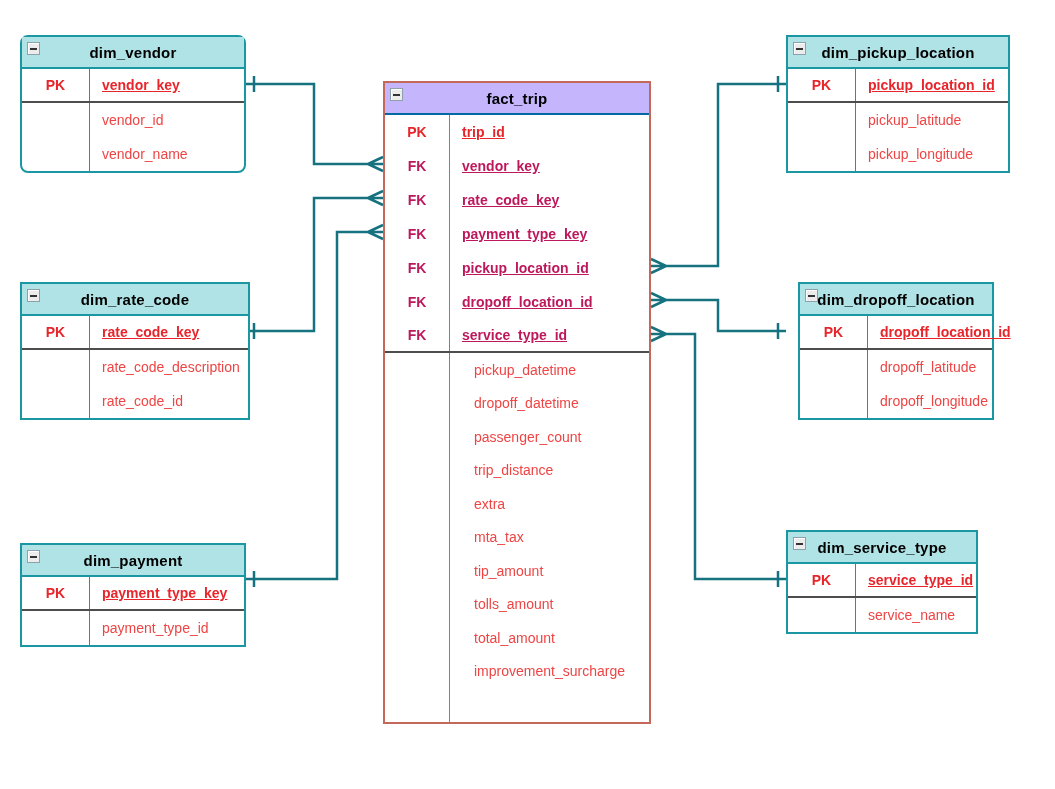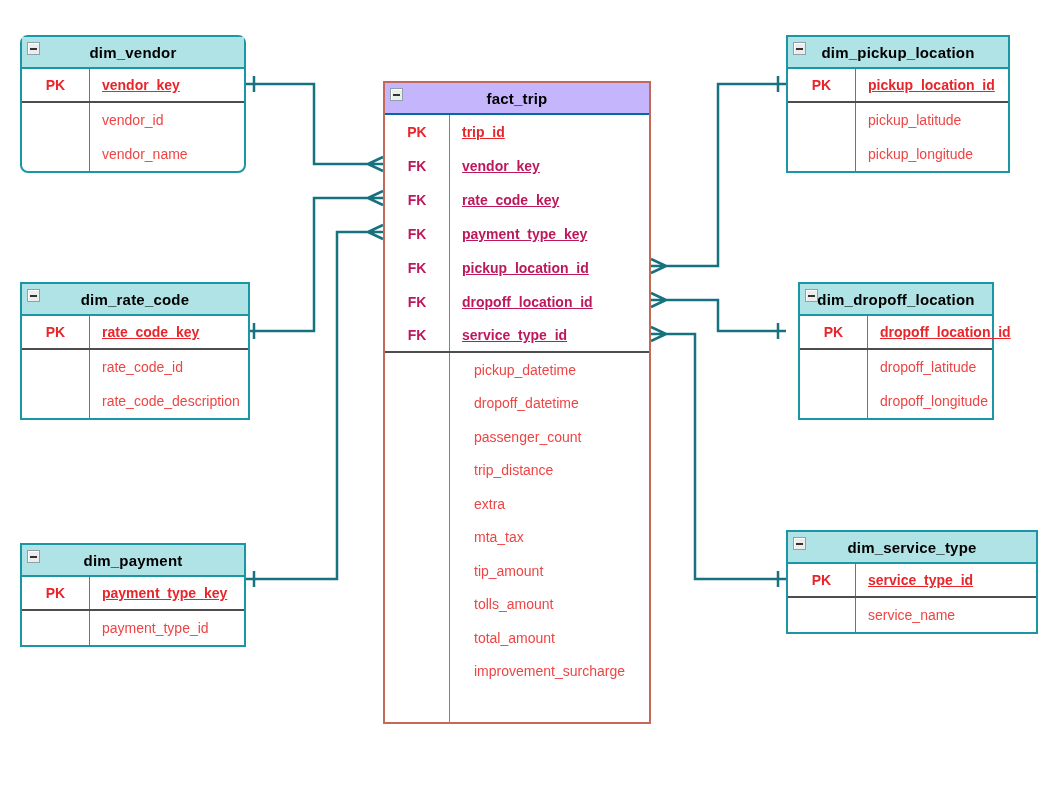--- a/index.html
+++ b/index.html
@@ -82,25 +82,25 @@
           <span class="minus"></span>
         </span>
       <span class="ent-title">dim_rate_code</span>
     </div>
     <div class="row sect-end">
       <span class="tagcell pk">PK</span>
       <span class="namecell pk keyname">rate_code_key</span>
     </div>
     <div class="row">
       <span class="tagcell"></span>
+      <span class="namecell">rate_code_description</span>
+    </div>
+    <div class="row">
+      <span class="tagcell"></span>
       <span class="namecell">rate_code_id</span>
-    </div>
-    <div class="row">
-      <span class="tagcell"></span>
-      <span class="namecell">rate_code_description</span>
     </div>
   </div>
 
   <div class="entity dim" style="left:20px; top:543px; width:226px;">
     <div class="ent-header">
       <span class="collapse">
           <span class="minus"></span>
         </span>
       <span class="ent-title">dim_payment</span>
     </div>
@@ -233,21 +233,21 @@
     <div class="row">
       <span class="tagcell"></span>
       <span class="namecell">dropoff_latitude</span>
     </div>
     <div class="row">
       <span class="tagcell"></span>
       <span class="namecell">dropoff_longitude</span>
     </div>
   </div>
 
-  <div class="entity dim" style="left:786px; top:530px; width:252px;">
+  <div class="entity dim" style="left:786px; top:530px; width:192px;">
     <div class="ent-header">
       <span class="collapse">
           <span class="minus"></span>
         </span>
       <span class="ent-title">dim_service_type</span>
     </div>
     <div class="row sect-end">
       <span class="tagcell pk">PK</span>
       <span class="namecell pk keyname">service_type_id</span>
     </div>

